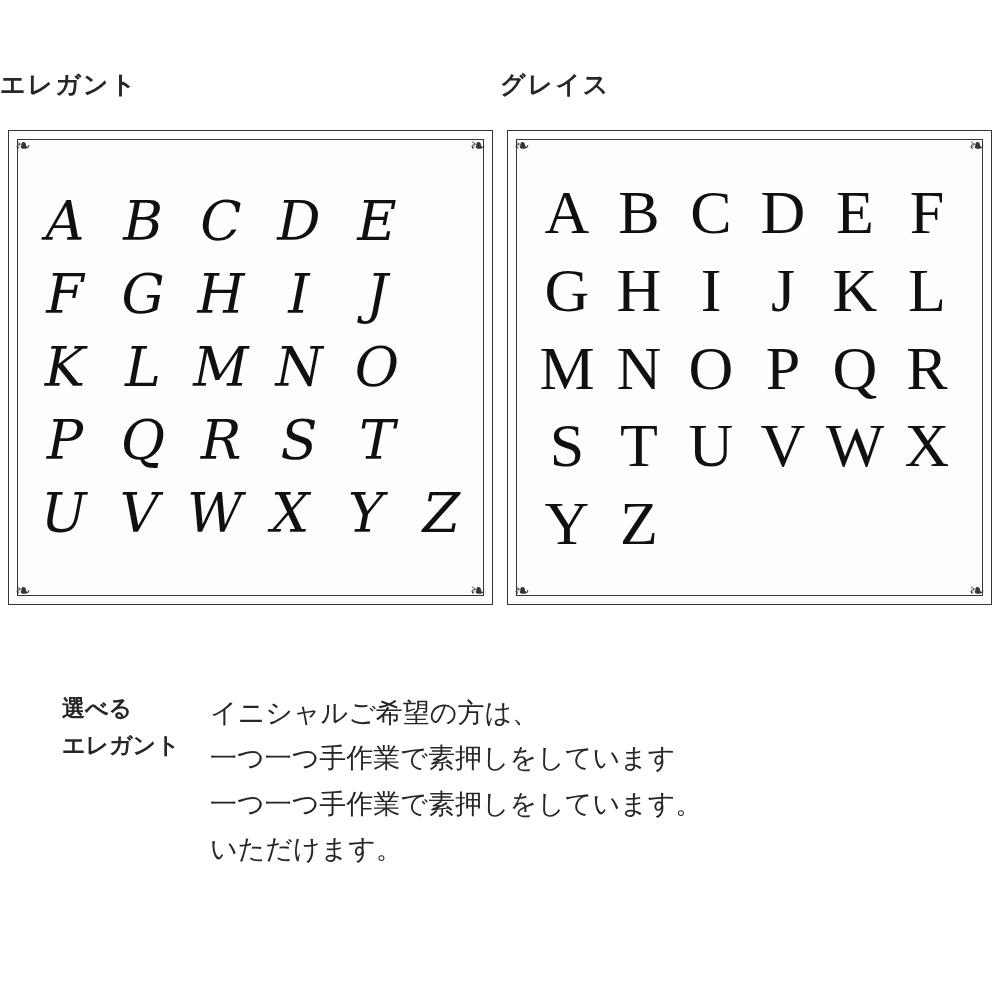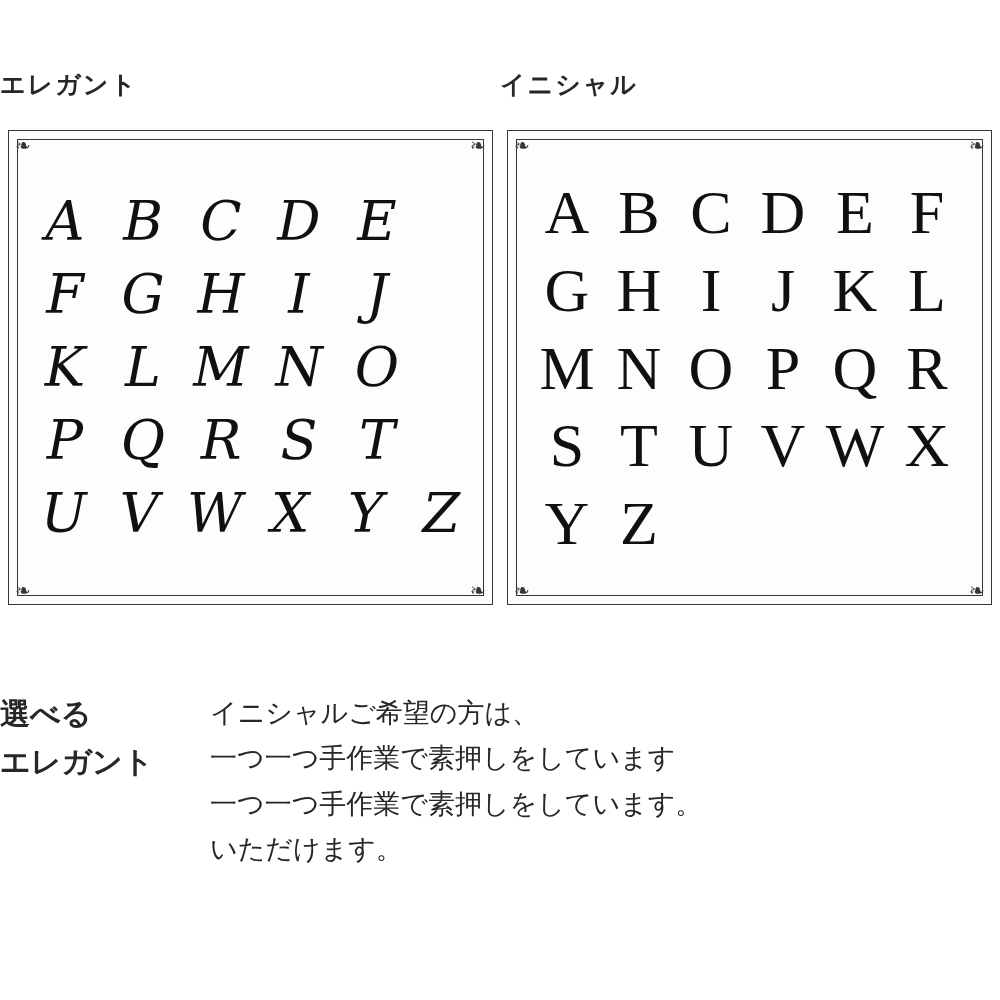--- a/index.html
+++ b/index.html
@@ -125,22 +125,23 @@
   .lower {
     position: absolute;
     top: 690px;
     left: 0;
     width: 1000px;
     display: flex;
     align-items: flex-start;
   }
   .lower-label {
     width: 210px;
+    padding-left: 62px;
     box-sizing: border-box;
-    font-size: 30px;
+    font-size: 23px;
     font-weight: bold;
     line-height: 1.6;
     color: #2a2526;
     font-family: "DejaVu Sans", sans-serif;
     text-align: left;
   }
   .lower-label div { white-space: nowrap; }
   .lower-body {
     flex: 1;
     padding-right: 40px;
@@ -154,21 +155,21 @@
     white-space: nowrap;
   }
 </style>
 </head>
 <body>
 
 <div class="page">
 
   <div class="headings">
     <div class="heading-cell">エレガント</div>
-    <div class="heading-cell">イニシャル</div>
+    <div class="heading-cell">グレイス</div>
   </div>
 
   <div class="panels">
 
     <div class="panel script">
       <div class="frame-outer"></div>
       <div class="frame-inner">
         <span class="corner tl">❧</span>
         <span class="corner tr">❧</span>
         <span class="corner bl">❧</span>

